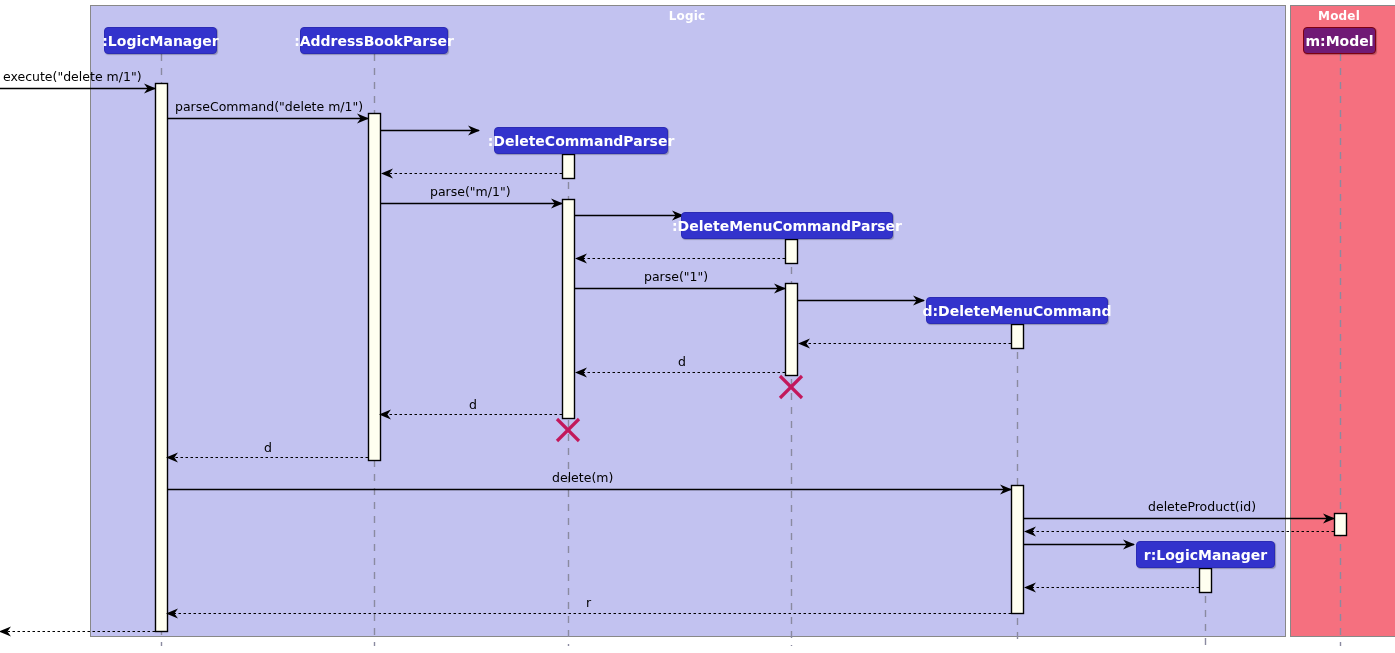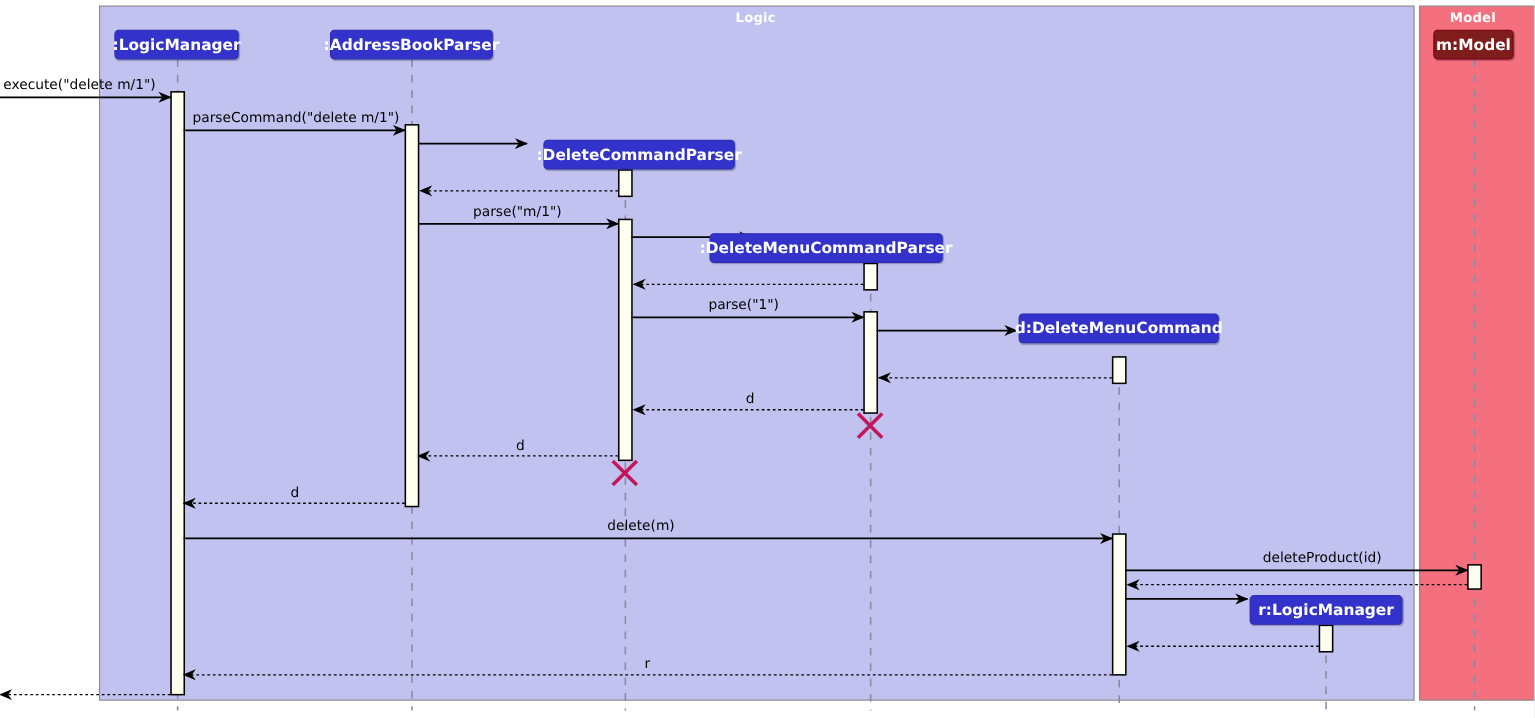--- a/index.html
+++ b/index.html
@@ -43,21 +43,21 @@
     line-height: 1;
     display: flex;
     align-items: center;
     justify-content: center;
     padding: 0 9px;
     height: 27px;
     white-space: nowrap;
     box-shadow: 1px 1px 1px rgba(0,0,0,0.25);
   }
   .obj-box.model-box {
-    background: #7f1d1d;
+    background: #701a75;
     border: 1px solid #7d0010;
   }
   .msg-label {
     position: absolute;
     font-size: 12.5px;
     color: #000000;
     white-space: nowrap;
     line-height: 1;
   }
 </style>
@@ -137,22 +137,22 @@
   </svg>
 
   <div id="panel-labels">
       <div class="panel-label" style="left: 587px; top: 9px; width: 200px; color: rgb(255, 255, 255);">Logic</div>
       <div class="panel-label" style="left: 1239px; top: 9px; width: 200px; color: rgb(255, 255, 255);">Model</div>
     </div>
   <div id="object-boxes">
       <div class="obj-box" style="left: 104px; top: 27px; width: 113px;">:LogicManager</div>
       <div class="obj-box" style="left: 300px; top: 27px; width: 148px;">:AddressBookParser</div>
       <div class="obj-box" style="left: 481px; top: 127px; width: 174px; margin-left: 13px;">:DeleteCommandParser</div>
-      <div class="obj-box" style="left: 645px; top: 212px; width: 212px;">:DeleteMenuCommandParser</div>
-      <div class="obj-box" style="left: 926px; top: 285px; width: 182px;">d:DeleteMenuCommand</div>
+      <div class="obj-box" style="left: 681px; top: 212px; width: 212px;">:DeleteMenuCommandParser</div>
+      <div class="obj-box" style="left: 926px; top: 297px; width: 182px;">d:DeleteMenuCommand</div>
       <div class="obj-box" style="left: 1136px; top: 541px; width: 139px;">r:LogicManager</div>
       <div class="obj-box model-box" style="left: 1303px; top: 27px; width: 73px;">m:Model</div>
     </div>
   <div id="message-labels">
       <div class="msg-label" style="left: 3px; top: 71px;">execute("delete m/1")</div>
       <div class="msg-label" style="left: 175px; top: 101px;">parseCommand("delete m/1")</div>
       <div class="msg-label" style="left: 430px; top: 186px;">parse("m/1")</div>
       <div class="msg-label" style="left: 644px; top: 271px;">parse("1")</div>
       <div class="msg-label" style="left: 678px; top: 356px;">d</div>
       <div class="msg-label" style="left: 469px; top: 399px;">d</div>

